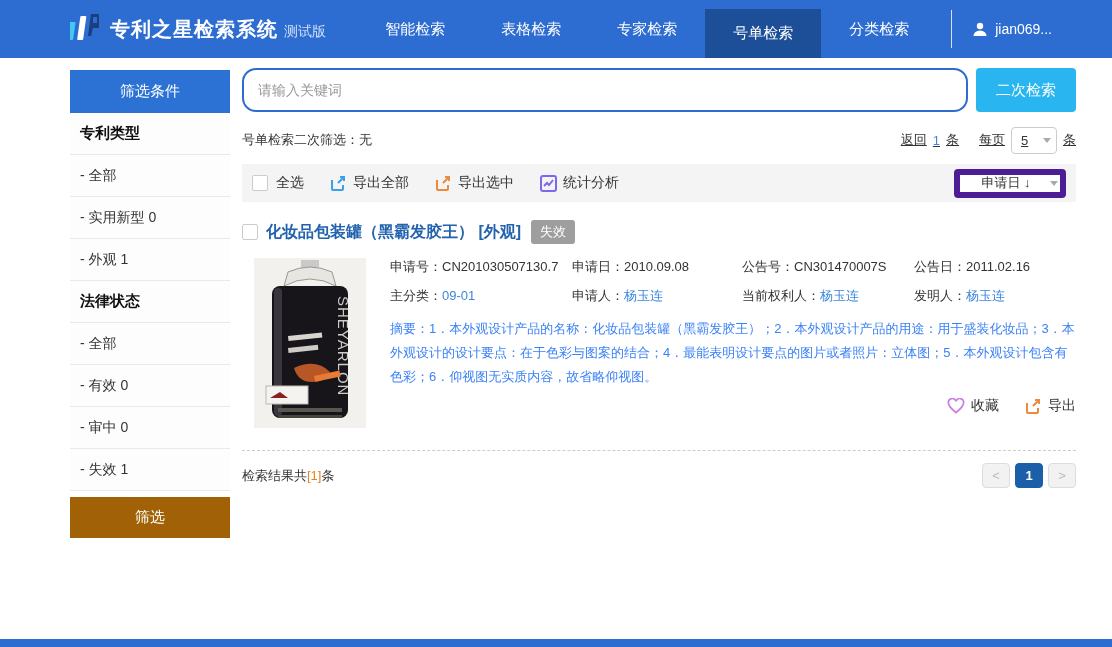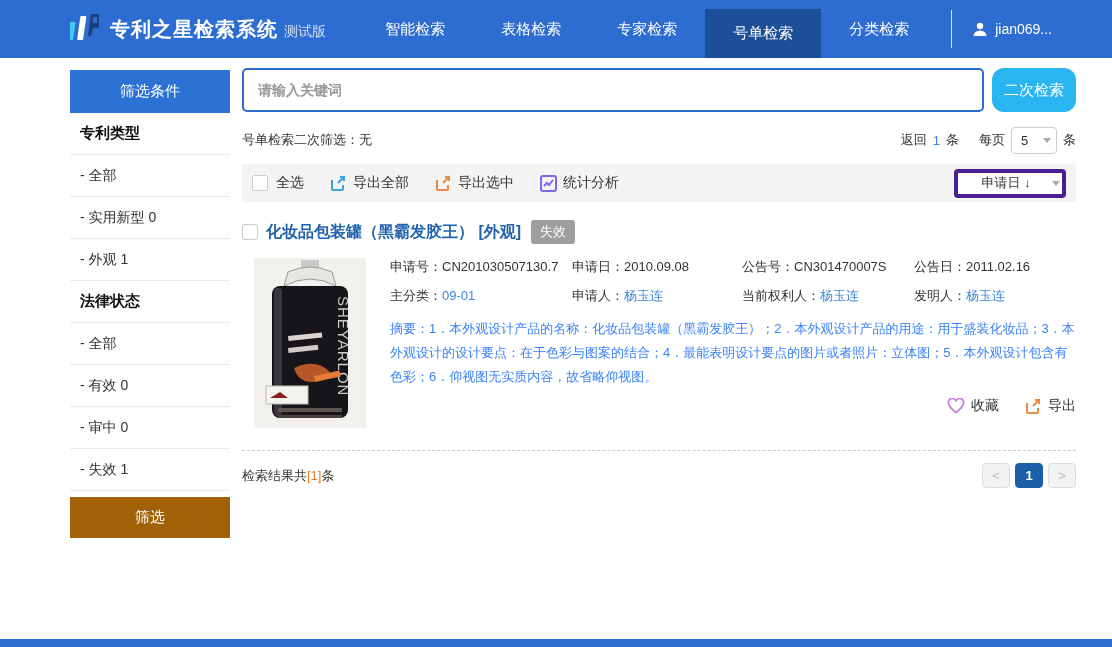--- a/index.html
+++ b/index.html
@@ -29,45 +29,45 @@
   .side-row { height:42px; display:flex; align-items:center; padding-left:10px;
     font-size:14px; border-bottom:1px solid #e9e9e9; background:#fdfdfd; }
   .side-row.heading { font-weight:bold; font-size:15px; color:#111; }
   .side-row.item { color:#333; cursor:pointer; }
   .filter-btn { height:41px; background:#a16207; color:#fff; font-size:15px;
     display:flex; align-items:center; justify-content:center; cursor:pointer; margin-top:6px; }
 
   
   .main { position:absolute; top:68px; left:242px; width:834px; }
   .search-row { display:flex; }
-  .search-input { flex:1; height:44px; border:2px solid #2d6cd0; border-radius:5px;
-    padding:0 14px; font-size:14px; color:#333; outline:none;font-weight:bold; }
+  .search-input { flex:1; height:44px; border:2px solid #2d6cd0; border-radius:14px;
+    padding:0 14px; font-size:14px; color:#333; outline:none; }
   .search-input::placeholder { color:#999; }
-  .search-btn { width:84px; height:44px; margin-left:8px; background:#29b6f0;
-    border:none; border-radius:12px; color:#fff; font-size:15px; cursor:pointer; }
+  .search-btn { width:100px; height:44px; margin-left:8px; background:#29b6f0;
+    border:none; border-radius:4px; color:#fff; font-size:15px; cursor:pointer; }
 
   .filter-row { display:flex; align-items:center; margin-top:14px; font-size:13px; height:28px; }
   .filter-left { color:#333; }
-  .filter-right { margin-left:auto; display:flex; align-items:center; gap:6px; }
+  .filter-right { margin-left:auto; display:flex; align-items:center; gap:6px;text-decoration:underline; }
   .blue-num { color:#3c87dd; }
   .pp-select { width:46px; height:27px; border:1px solid #ccc; border-radius:4px;
     display:flex; align-items:center; padding:0 5px 0 9px; cursor:pointer; background:#fff; }
   .pp-value { font-size:13px; color:#333; flex:1; }
   .tri { width:0; height:0; border-left:4px solid transparent; border-right:4px solid transparent;
     border-top:5px solid #aaa; }
 
   .toolbar { margin-top:10px; height:38px; background:#f4f4f4; display:flex;
     align-items:center; padding:0 10px; }
   .tb-item { display:flex; align-items:center; margin-right:26px; font-size:14px;
     color:#333; cursor:pointer; }
   .tb-item svg { margin-right:6px; }
   .cb { appearance:none; -webkit-appearance:none; width:16px; height:16px;
     border:1px solid #ccc; border-radius:2px; background:#fff; margin-right:8px; cursor:pointer; }
   .sort-box { margin-left:auto; width:112px; height:29px; background:#fff;
-    border:4px solid #4c1d95; border-radius:4px; display:flex; align-items:center;
+    border:6px solid #4c1d95; border-radius:4px; display:flex; align-items:center;
     padding:0 2px; cursor:pointer; }
   .sort-label { flex:1; text-align:center; font-size:13px; color:#333; }
 
   .result { margin-top:18px; }
   .result-title-row { display:flex; align-items:center; }
   .result-title { color:#2263ae; font-size:16px; font-weight:bold; cursor:pointer; }
   .status-badge { margin-left:10px; background:#9e9e9e; color:#fff; font-size:13px;
     padding:3px 9px; border-radius:3px; }
   .result-body { display:flex; margin-top:14px; }
   .thumb { width:112px; height:170px; margin-left:12px; flex:none; cursor:pointer; }

